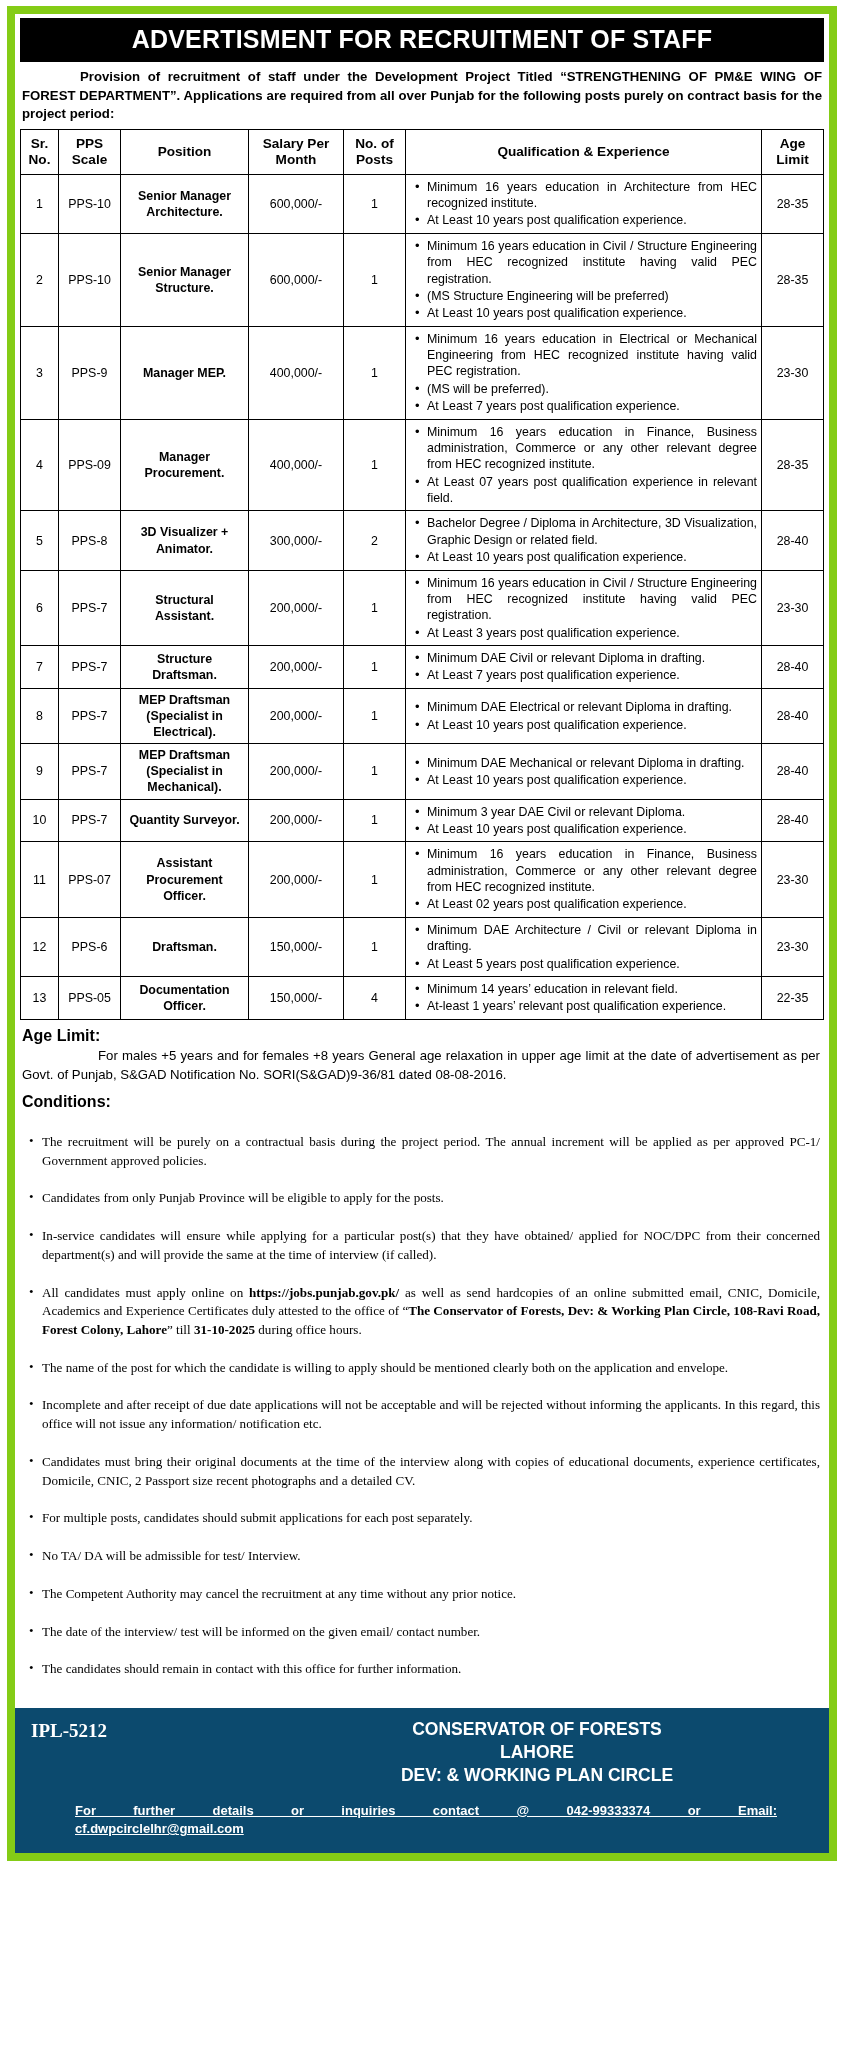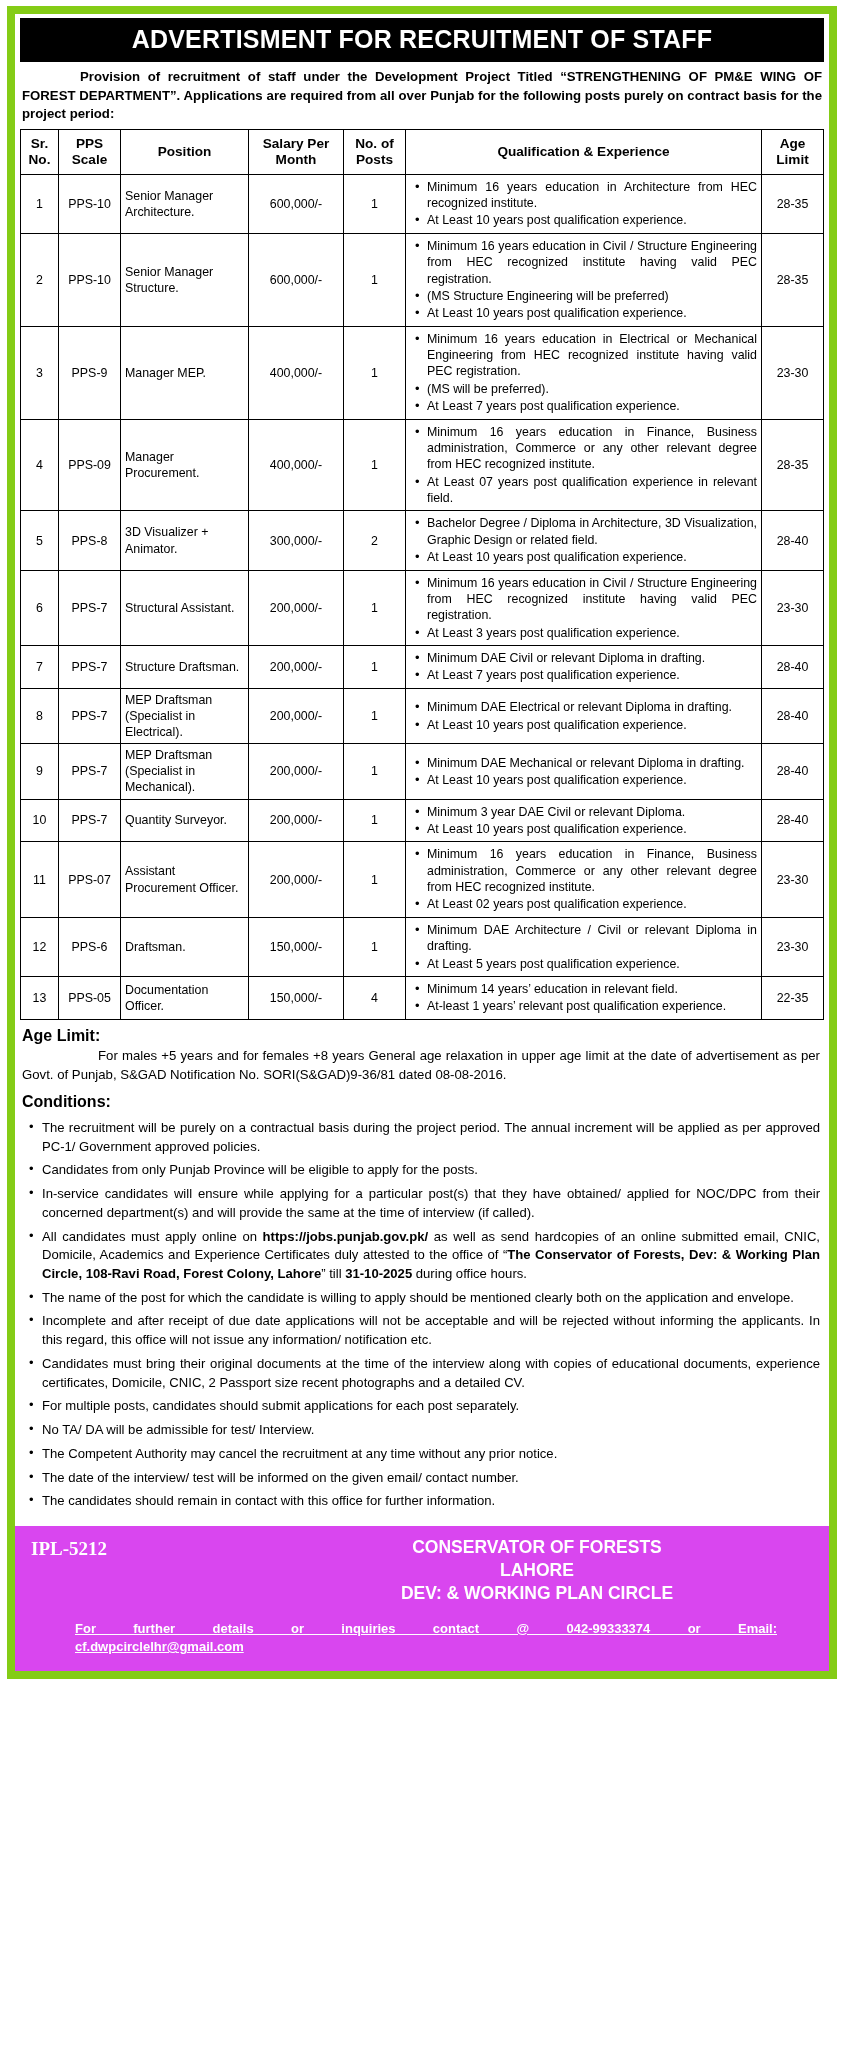--- a/index.html
+++ b/index.html
@@ -72,22 +72,23 @@
   .c-sr   { width: 38px; }
   .c-pps  { width: 62px; }
   .c-pos  { width: 128px; }
   .c-sal  { width: 95px; }
   .c-num  { width: 62px; }
   .c-qual { width: auto; }
   .c-age  { width: 62px; }
 
   td.ct { text-align: center; }
   td.pos-cell {
-    text-align: left;
+    text-align: center;
     line-height: 1.3;
+    font-weight: bold;
   }
   td.qual-cell {
     padding: 2px 5px 2px 2px;
   }
   ul.quals {
     margin: 0;
     padding: 0 0 0 17px;
     list-style: none;
   }
   ul.quals li {
@@ -123,34 +124,35 @@
   ul.conditions {
     margin: 0;
     padding: 2px 4px 6px 22px;
     list-style: none;
     font-size: 13.1px;
   }
   ul.conditions > li {
     position: relative;
     line-height: 1.43;
     text-align: justify;
-    margin: 5px 0;
+    margin: 19px 0;
+    font-family: Liberation Serif, serif;
   }
   ul.conditions > li:before {
     content: "\2022";
     position: absolute;
     left: -13px;
     top: -1px;
     font-size: 13px;
   }
   ul.conditions b { font-weight: bold; }
 
   
   .footer {
-    background: #d946ef;
+    background: #0c4a6e;
     color: #fff;
     margin: 4px -5px 0 -5px;
     padding: 10px 16px 14px 16px;
     box-sizing: border-box;
   }
   .footer-top {
     display: flex;
     align-items: flex-start;
   }
   .ipl {

